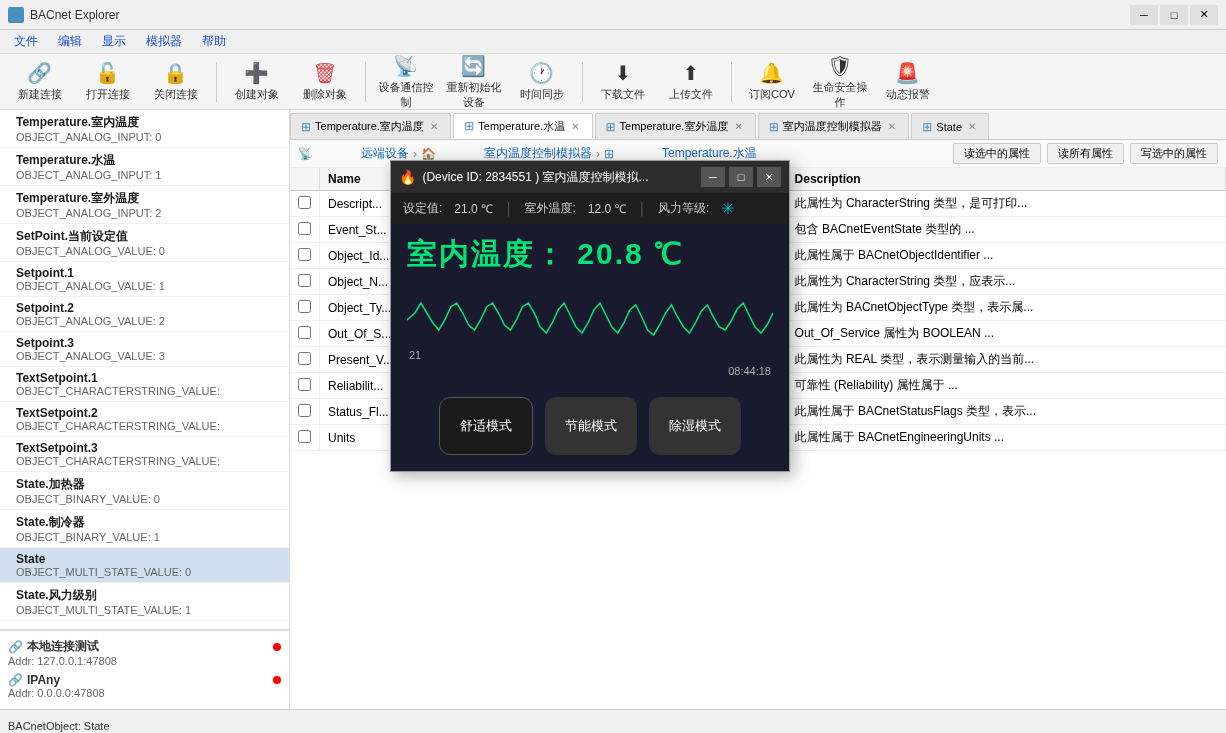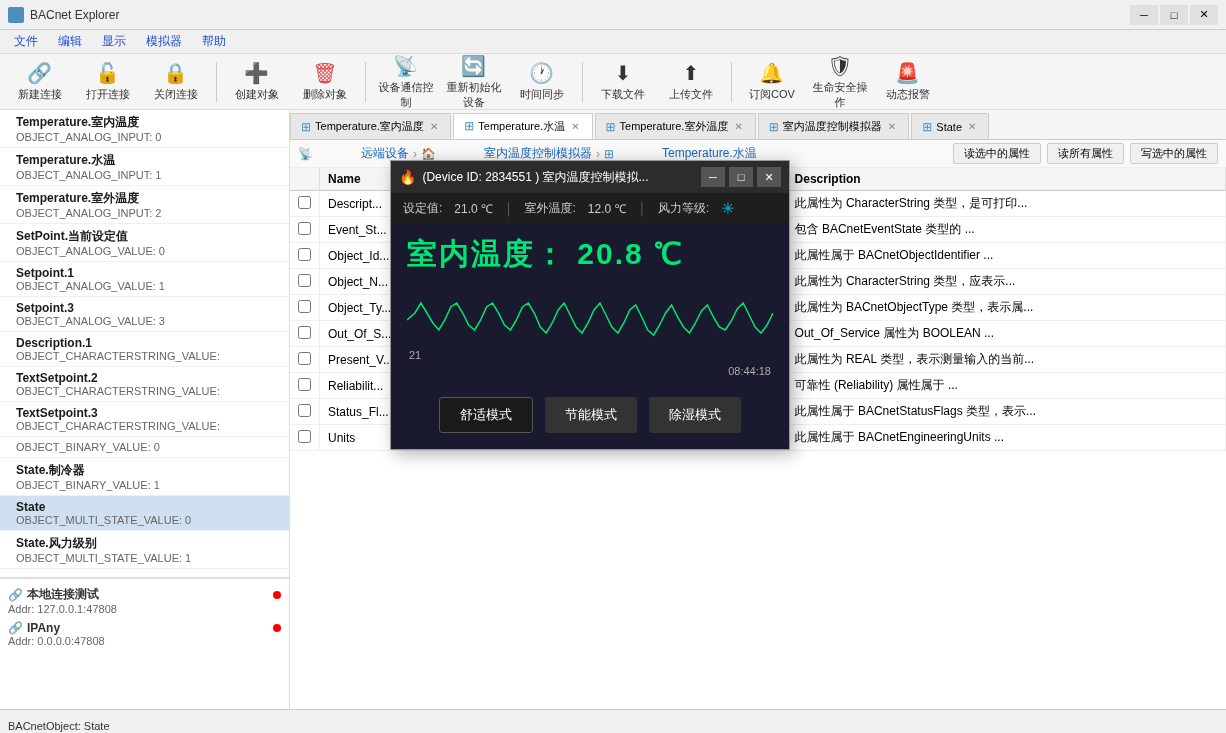--- a/index.html
+++ b/index.html
@@ -278,27 +278,27 @@
     }
 
     .popup-buttons {
       background: #1a1a2e;
       padding: 12px 20px 16px;
       display: flex;
       gap: 12px;
       justify-content: center;
     }
     .mode-btn {
-      padding: 8px 20px;
+      padding: 19px 20px;
       background: #333;
       color: white;
       border: none;
       cursor: pointer;
       font-size: 13px;
-      border-radius: 3px;
+      border-radius: 11px;
       font-family: 'Microsoft YaHei', Arial, sans-serif;
     }
     .mode-btn.active { background: #1a1a1a; border: 1px solid #555; }
   </style>
 </head>
 <body>
 
 <div class="title-bar">
   <div class="app-icon"></div>
   <span class="title-text">BACnet Explorer</span>
@@ -393,36 +393,41 @@
     </div>
     <div class="sidebar-item">
       <div class="obj-name">SetPoint.当前设定值</div>
       <div class="obj-type">OBJECT_ANALOG_VALUE: 0</div>
     </div>
     <div class="sidebar-item">
       <div class="obj-name">Setpoint.1</div>
       <div class="obj-type">OBJECT_ANALOG_VALUE: 1</div>
     </div>
     <div class="sidebar-item">
+      <div class="obj-name">Setpoint.2</div>
+      <div class="obj-type">OBJECT_ANALOG_VALUE: 2</div>
+    </div>
+    <div class="sidebar-item">
       <div class="obj-name">Setpoint.3</div>
       <div class="obj-type">OBJECT_ANALOG_VALUE: 3</div>
     </div>
     <div class="sidebar-item">
-      <div class="obj-name">Description.1</div>
+      <div class="obj-name">TextSetpoint.1</div>
       <div class="obj-type">OBJECT_CHARACTERSTRING_VALUE:</div>
     </div>
     <div class="sidebar-item">
       <div class="obj-name">TextSetpoint.2</div>
       <div class="obj-type">OBJECT_CHARACTERSTRING_VALUE:</div>
     </div>
     <div class="sidebar-item">
       <div class="obj-name">TextSetpoint.3</div>
       <div class="obj-type">OBJECT_CHARACTERSTRING_VALUE:</div>
     </div>
     <div class="sidebar-item">
+      <div class="obj-name">State.加热器</div>
       <div class="obj-type">OBJECT_BINARY_VALUE: 0</div>
     </div>
     <div class="sidebar-item">
       <div class="obj-name">State.制冷器</div>
       <div class="obj-type">OBJECT_BINARY_VALUE: 1</div>
     </div>
     <div class="sidebar-item selected">
       <div class="obj-name">State</div>
       <div class="obj-type">OBJECT_MULTI_STATE_VALUE: 0</div>
     </div>

